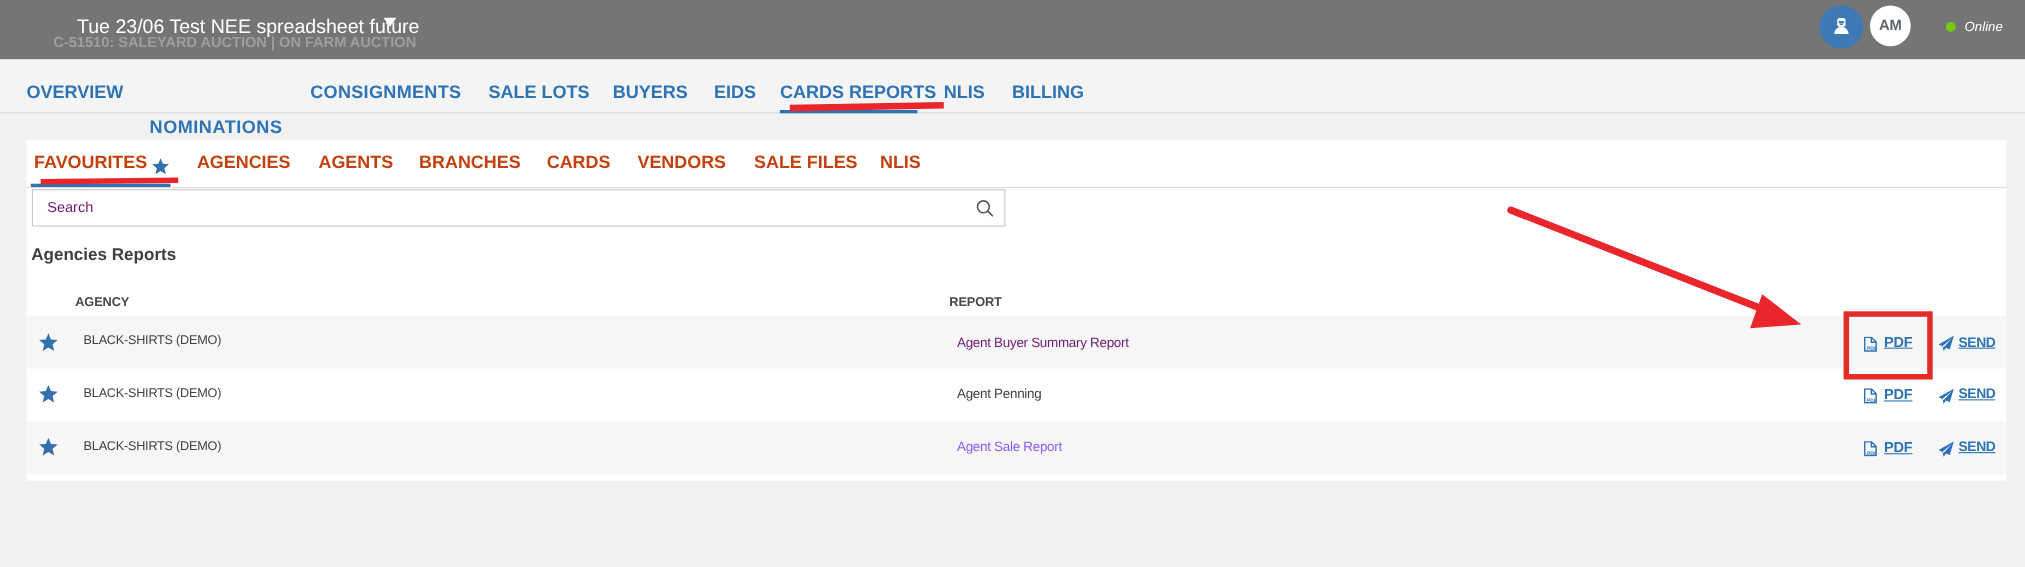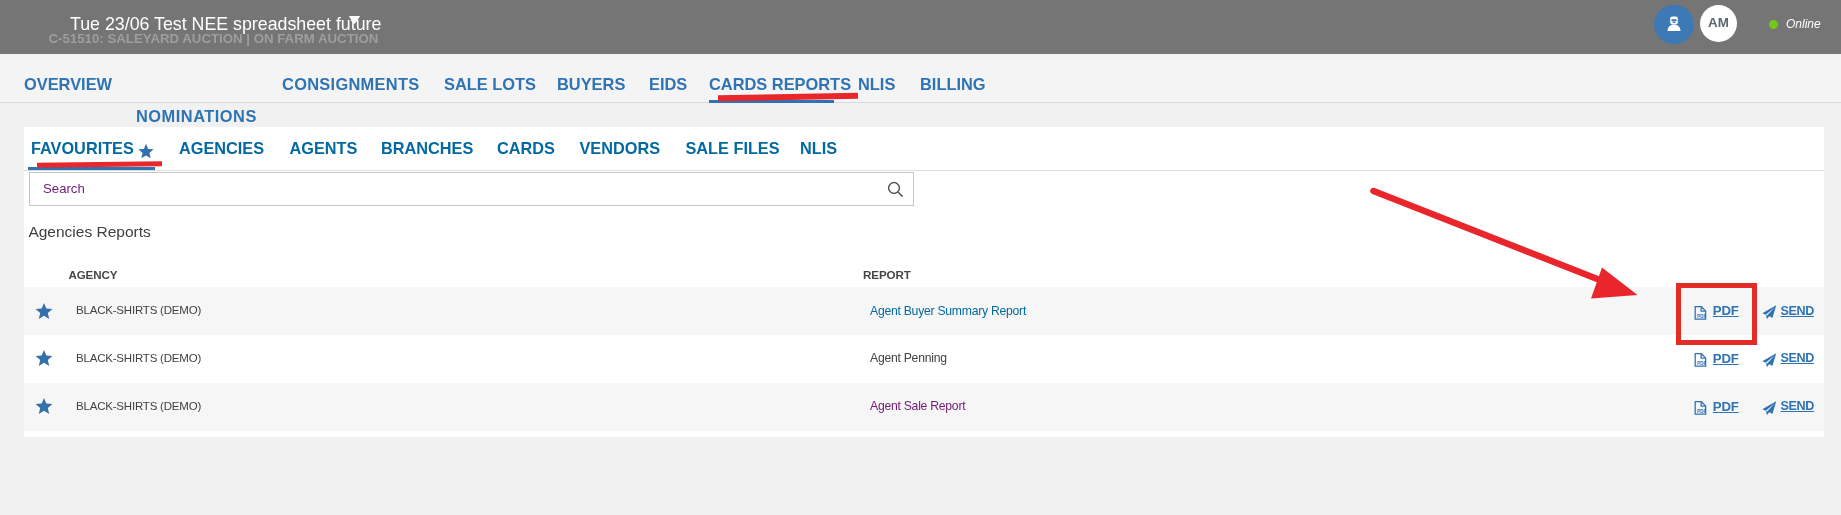--- a/index.html
+++ b/index.html
@@ -39,21 +39,21 @@
   <span class="abs" style="left:649px;">EIDS</span>
   <span class="abs" style="left:709px;">CARDS REPORTS</span>
   <span class="abs" style="left:858px;">NLIS</span>
   <span class="abs" style="left:920px;">BILLING</span>
 </div>
 <div class="abs" style="left:709px;top:100px;width:125px;height:3px;background:#2e74b5;"></div>
 
 <div class="abs" style="left:24px;top:127px;width:1800px;height:310px;background:#ffffff;"></div>
 <div class="abs" style="left:24px;top:170px;width:1800px;height:1px;background:#dcdcdc;"></div>
 
-<div id="tabs" class="abs" style="left:0;top:140.4px;width:1705px;height:17px;font-size:16.3px;font-weight:bold;color:#0369a1;line-height:17px;white-space:nowrap;">
+<div id="tabs" class="abs" style="left:0;top:140.4px;width:1705px;height:17px;font-size:16.3px;font-weight:bold;color:#c2410c;line-height:17px;white-space:nowrap;">
   <span class="abs" style="left:31px;">FAVOURITES</span>
   <span class="abs" style="left:179px;">AGENCIES</span>
   <span class="abs" style="left:289.5px;">AGENTS</span>
   <span class="abs" style="left:381px;">BRANCHES</span>
   <span class="abs" style="left:497px;">CARDS</span>
   <span class="abs" style="left:579.5px;">VENDORS</span>
   <span class="abs" style="left:685.5px;">SALE FILES</span>
   <span class="abs" style="left:800px;">NLIS</span>
 </div>
 <svg class="abs" style="left:136.8px;top:142.5px;" width="18" height="18" viewBox="0 0 18 18">
@@ -61,33 +61,33 @@
   </svg>
 <div class="abs" style="left:28.3px;top:167px;width:126.5px;height:3px;background:#2e74b5;"></div>
 
 <div class="abs" style="left:29.4px;top:171.5px;width:884.8px;height:34px;background:#ffffff;border:1px solid #c6c6c6;"></div>
 <div class="abs" style="left:43px;top:182.2px;font-size:13.2px;color:#701a75;line-height:14px;">Search</div>
 <svg class="abs" style="left:886px;top:179.5px;" width="18" height="18" viewBox="0 0 18 18">
   <circle cx="8" cy="8" r="5.4" fill="none" stroke="#555555" stroke-width="1.5"></circle>
   <line x1="12" y1="12" x2="16.6" y2="16.6" stroke="#555555" stroke-width="1.5"></line>
 </svg>
 
-<div class="abs" style="left:28.4px;top:224px;font-size:15.5px;font-weight:normal;color:#404040;line-height:15.5px;">Agencies Reports</div>
+<div class="abs" style="left:28.4px;top:224px;font-size:15.5px;font-weight:bold;color:#404040;line-height:15.5px;">Agencies Reports</div>
 
 <div class="abs" style="left:68.4px;top:269.3px;font-size:11.6px;font-weight:bold;color:#474747;line-height:11.6px;letter-spacing:-0.1px;">AGENCY</div>
 <div class="abs" style="left:863px;top:269.3px;font-size:11.6px;font-weight:bold;color:#474747;line-height:11.6px;letter-spacing:-0.1px;">REPORT</div>
 
 <div class="abs" style="left:24px;top:287.3px;width:1800px;height:47.8px;background:#f6f6f6;"></div>
 <div class="abs" style="left:24px;top:382.9px;width:1800px;height:47.8px;background:#f6f6f6;"></div>
 
 <svg class="abs" style="left:33.9px;top:301.6px;" width="20" height="20" viewBox="0 0 18 18">
     <path d="M9 0.8 l2.1 5.1 5.5 0.44 -4.19 3.6 1.28 5.37 L9 12.43 4.31 15.3 5.59 9.94 1.4 6.34 6.9 5.9 Z" fill="#3470ab"></path>
   </svg>
 <div class="abs" style="left:76px;top:305.2px;font-size:11.5px;color:#424242;line-height:11.5px;letter-spacing:-0.2px;">BLACK-SHIRTS (DEMO)</div>
-<div class="abs" style="left:870px;top:304.5px;font-size:12.2px;color:#0369a1;line-height:12.2px;letter-spacing:-0.25px;">Agent Buyer Summary Report</div>
+<div class="abs" style="left:870px;top:304.5px;font-size:12.2px;color:#701a75;line-height:12.2px;letter-spacing:-0.25px;">Agent Buyer Summary Report</div>
 <svg class="abs" style="left:1694px;top:305.5px;" width="13" height="14" viewBox="0 0 13 14">
   <path d="M1.2 0.7 h6.2 l4.2 4.2 v8.2 h-10.4 Z" fill="none" stroke="#2e74b5" stroke-width="1.3"></path>
   <path d="M7.2 0.7 v4.4 h4.4" fill="none" stroke="#2e74b5" stroke-width="1.3"></path>
   <text x="3.2" y="12.2" font-size="4.6" font-weight="bold" fill="#2e74b5" font-family="Liberation Sans">PDF</text>
 </svg>
 <div class="abs" style="left:1712.8px;top:304.4px;font-size:13.2px;font-weight:bold;color:#2e74b5;line-height:13.2px;letter-spacing:-0.2px;text-decoration:underline;">PDF</div>
 <svg class="abs" style="left:1761.5px;top:305px;" width="15" height="15" viewBox="0 0 15 15">
     <path d="M14.2 0.3 L0.3 8.2 l3.6 1.6 1.0 4.4 2.2-3.0 3.4 1.5 Z M4.0 9.6 l8.5-7.2 -7.6 8.4 Z" fill="#2e74b5"></path>
   </svg>
 <div class="abs" style="left:1780.5px;top:304.6px;font-size:12.6px;font-weight:bold;color:#2e74b5;line-height:12.6px;letter-spacing:-0.4px;text-decoration:underline;">SEND</div>
@@ -105,21 +105,21 @@
 <div class="abs" style="left:1712.8px;top:352.2px;font-size:13.2px;font-weight:bold;color:#2e74b5;line-height:13.2px;letter-spacing:-0.2px;text-decoration:underline;">PDF</div>
 <svg class="abs" style="left:1761.5px;top:352.8px;" width="15" height="15" viewBox="0 0 15 15">
     <path d="M14.2 0.3 L0.3 8.2 l3.6 1.6 1.0 4.4 2.2-3.0 3.4 1.5 Z M4.0 9.6 l8.5-7.2 -7.6 8.4 Z" fill="#2e74b5"></path>
   </svg>
 <div class="abs" style="left:1780.5px;top:352.4px;font-size:12.6px;font-weight:bold;color:#2e74b5;line-height:12.6px;letter-spacing:-0.4px;text-decoration:underline;">SEND</div>
 
 <svg class="abs" style="left:33.9px;top:397.2px;" width="20" height="20" viewBox="0 0 18 18">
     <path d="M9 0.8 l2.1 5.1 5.5 0.44 -4.19 3.6 1.28 5.37 L9 12.43 4.31 15.3 5.59 9.94 1.4 6.34 6.9 5.9 Z" fill="#3470ab"></path>
   </svg>
 <div class="abs" style="left:76px;top:400.8px;font-size:11.5px;color:#424242;line-height:11.5px;letter-spacing:-0.2px;">BLACK-SHIRTS (DEMO)</div>
-<div class="abs" style="left:870px;top:400.1px;font-size:12.2px;color:#701a75;line-height:12.2px;letter-spacing:-0.25px;">Agent Sale Report</div>
+<div class="abs" style="left:870px;top:400.1px;font-size:12.2px;color:#8b5cf6;line-height:12.2px;letter-spacing:-0.25px;">Agent Sale Report</div>
 <svg class="abs" style="left:1694px;top:401.1px;" width="13" height="14" viewBox="0 0 13 14">
   <path d="M1.2 0.7 h6.2 l4.2 4.2 v8.2 h-10.4 Z" fill="none" stroke="#2e74b5" stroke-width="1.3"></path>
   <path d="M7.2 0.7 v4.4 h4.4" fill="none" stroke="#2e74b5" stroke-width="1.3"></path>
   <text x="3.2" y="12.2" font-size="4.6" font-weight="bold" fill="#2e74b5" font-family="Liberation Sans">PDF</text>
 </svg>
 <div class="abs" style="left:1712.8px;top:400px;font-size:13.2px;font-weight:bold;color:#2e74b5;line-height:13.2px;letter-spacing:-0.2px;text-decoration:underline;">PDF</div>
 <svg class="abs" style="left:1761.5px;top:400.6px;" width="15" height="15" viewBox="0 0 15 15">
     <path d="M14.2 0.3 L0.3 8.2 l3.6 1.6 1.0 4.4 2.2-3.0 3.4 1.5 Z M4.0 9.6 l8.5-7.2 -7.6 8.4 Z" fill="#2e74b5"></path>
   </svg>
 <div class="abs" style="left:1780.5px;top:400.2px;font-size:12.6px;font-weight:bold;color:#2e74b5;line-height:12.6px;letter-spacing:-0.4px;text-decoration:underline;">SEND</div>

